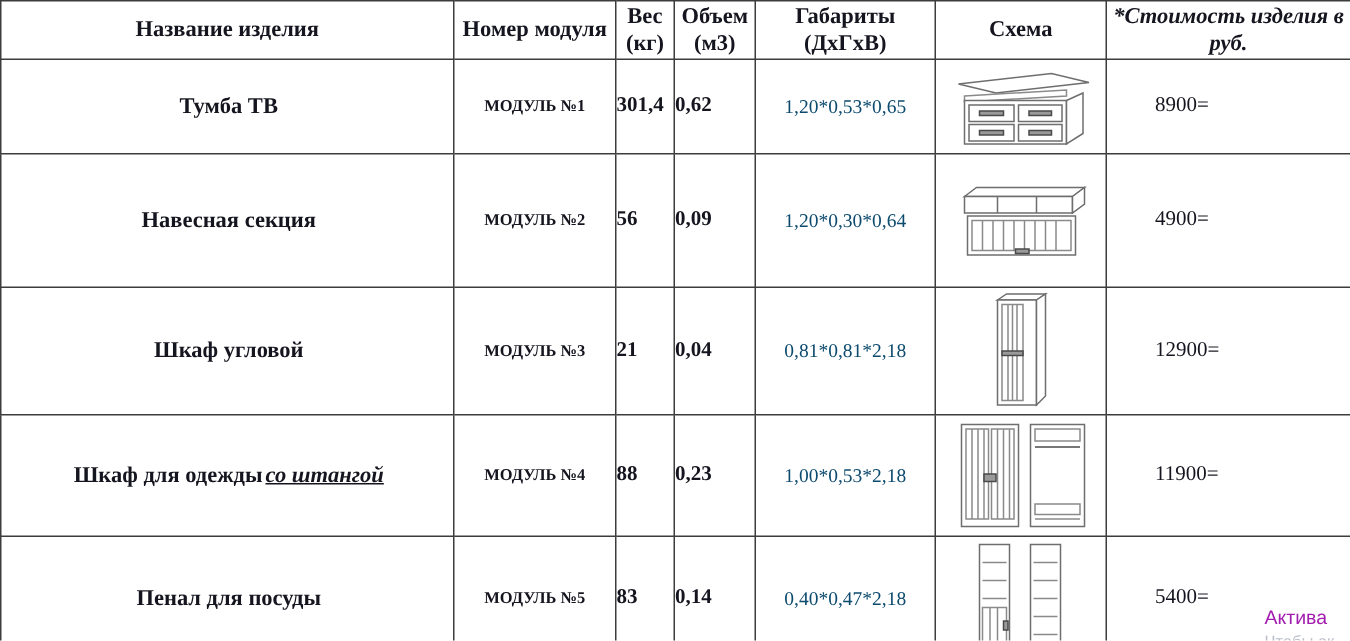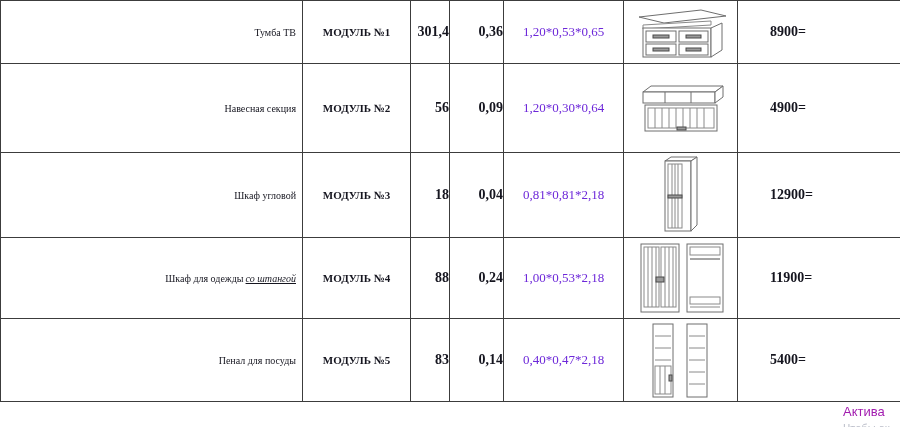--- a/index.html
+++ b/index.html
@@ -28,30 +28,30 @@
   .price-table th {
     font-size: 15px;
     font-weight: bold;
     text-align: center;
     line-height: 18px;
     padding: 1px 2px;
   }
   th.h-price { font-style: italic; }
 
   td.c-name {
-    font-size: 10px; font-weight: normal;
-    text-align: right; padding-left: 8px; padding-right: 6px;
+    font-size: 15px; font-weight: bold;
+    text-align: center; padding-left: 8px; padding-right: 6px;
   }
   .name-emph { font-style: italic; text-decoration: underline; margin-left: 2px; }
   td.c-module { font-size: 11px; font-weight: bold; text-align: center; }
-  td.c-weight, td.c-volume { font-size: 14px; font-weight: bold; text-align: right; }
-  td.c-dims { font-size: 13px; font-weight: normal; text-align: center; color: #6d28d9; }
+  td.c-weight, td.c-volume { font-size: 14px; font-weight: bold; text-align: left; }
+  td.c-dims { font-size: 13px; font-weight: normal; text-align: center; color: #0c4a6e; }
   td.c-schema { text-align: center; }
   td.c-schema svg { display: inline-block; vertical-align: middle; }
-  td.c-price { font-size: 14px; font-weight: bold; text-align: left; padding-left: 32px; }
+  td.c-price { font-size: 14px; font-weight: normal; text-align: left; padding-left: 32px; }
 
   .drawing { stroke: #6e6e6e; stroke-width: 1; fill: #ffffff; }
   .drawing .dk { stroke: #4a4a4a; fill: #9a9a9a; }
   .drawing .thin { stroke: #8a8a8a; }
 
   #watermark {
     position: absolute;
     left: 843px; top: 386px;
     font-family: "Liberation Sans", sans-serif;
     pointer-events: none;
@@ -68,26 +68,35 @@
     <colgroup>
       <col style="width:302px">
         <col style="width:108px">
         <col style="width:39px">
       <col style="width:54px">
         <col style="width:120px">
         <col style="width:114px">
       <col style="width:163px">
     </colgroup>
     <tbody>
+        <tr style="height:38px">
+      <th>Название изделия</th>
+      <th>Номер модуля</th>
+      <th>Вес (кг)</th>
+      <th>Объем (м3)</th>
+      <th>Габариты (ДхГхВ)</th>
+      <th>Схема</th>
+      <th class="h-price">*Стоимость изделия в руб.</th>
+    </tr>
 
     <tr style="height:63px">
       <td class="c-name">Тумба ТВ</td>
       <td class="c-module">МОДУЛЬ №1</td>
       <td class="c-weight">301,4</td>
-      <td class="c-volume">0,36</td>
+      <td class="c-volume">0,62</td>
       <td class="c-dims">1,20*0,53*0,65</td>
       <td class="c-schema">
         <svg class="drawing" width="100" height="56" viewBox="0 0 100 56">
           <polygon points="8,13 70,6 95,12 33,19"></polygon>
           <polygon points="12,21 80,17 80,21 12,25" class="thin"></polygon>
           <rect x="12" y="24" width="68" height="29"></rect>
           <polygon points="80,24 91,19 91,46 80,53"></polygon>
           <rect x="15" y="27" width="30" height="11"></rect>
           <rect x="48" y="27" width="29" height="11"></rect>
           <rect x="15" y="40" width="30" height="11"></rect>
@@ -126,21 +135,21 @@
           <line x1="69" y1="29" x2="69" y2="49" class="thin"></line>
           <rect x="42" y="48" width="9" height="3" class="dk"></rect>
         </svg>
       </td>
       <td class="c-price">4900=</td>
     </tr>
 
     <tr style="height:85px">
       <td class="c-name">Шкаф угловой</td>
       <td class="c-module">МОДУЛЬ №3</td>
-      <td class="c-weight">18</td>
+      <td class="c-weight">21</td>
       <td class="c-volume">0,04</td>
       <td class="c-dims">0,81*0,81*2,18</td>
       <td class="c-schema">
         <svg class="drawing" width="52" height="80" viewBox="0 0 52 80">
           <polygon points="10,6 16,2 42,2 36,6"></polygon>
           <rect x="10" y="6" width="26" height="70"></rect>
           <polygon points="36,6 42,2 42,70 36,76"></polygon>
           <rect x="13" y="9" width="14" height="64" class="thin"></rect>
           <line x1="17" y1="9" x2="17" y2="73" class="thin"></line>
           <line x1="20" y1="9" x2="20" y2="73" class="thin"></line>
@@ -150,21 +159,21 @@
       </td>
       <td class="c-price">12900=</td>
     </tr>
 
     <tr style="height:81px">
       <td class="c-name">
         <span>Шкаф для одежды</span><span class="name-emph">со штангой</span>
       </td>
       <td class="c-module">МОДУЛЬ №4</td>
       <td class="c-weight">88</td>
-      <td class="c-volume">0,24</td>
+      <td class="c-volume">0,23</td>
       <td class="c-dims">1,00*0,53*2,18</td>
       <td class="c-schema">
         <svg class="drawing" width="92" height="78" viewBox="0 0 92 78">
           <rect x="6" y="5" width="38" height="68"></rect>
           <rect x="9" y="8" width="15" height="60" class="thin"></rect>
           <rect x="26" y="8" width="15" height="60" class="thin"></rect>
           <line x1="13" y1="8" x2="13" y2="68" class="thin"></line>
           <line x1="17" y1="8" x2="17" y2="68" class="thin"></line>
           <line x1="21" y1="8" x2="21" y2="68" class="thin"></line>
           <line x1="30" y1="8" x2="30" y2="68" class="thin"></line>

